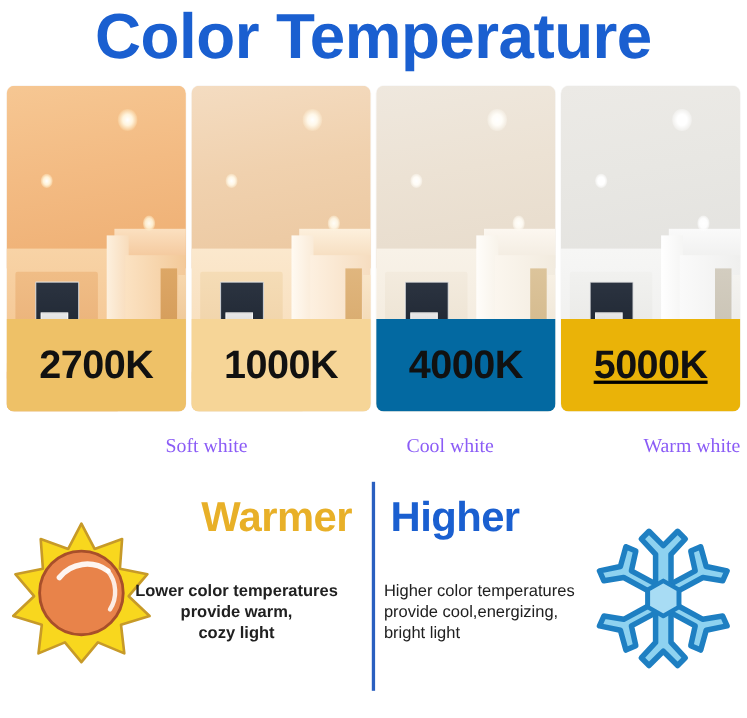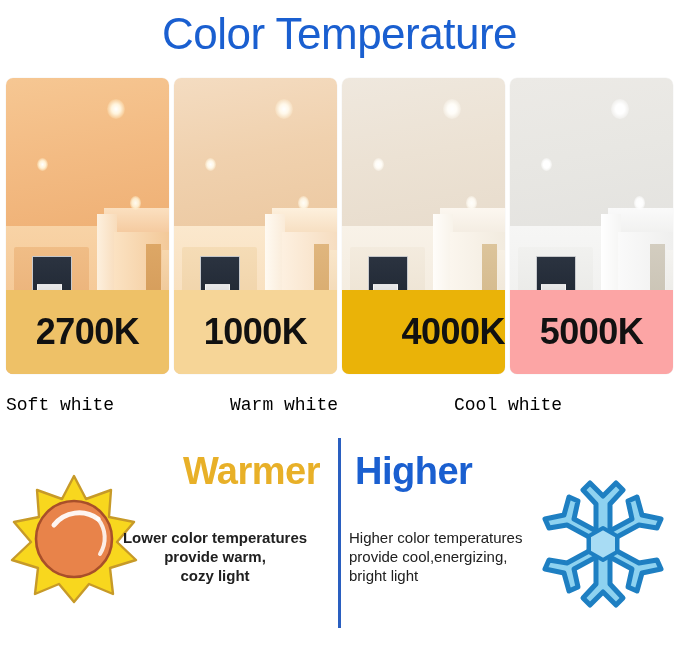--- a/index.html
+++ b/index.html
@@ -10,22 +10,22 @@
     font-family:"Liberation Sans","DejaVu Sans",sans-serif;
     overflow:hidden;
     position:relative;
   }
   .page{position:relative;width:679px;height:653px;}
 
   
   .title{
     position:absolute;left:0;top:2px;width:679px;
     text-align:center;
-    font-size:44px;
-    font-weight:400;
+    font-size:58px;
+    font-weight:700;
     letter-spacing:-0.5px;
     color:#1a5fd0;
     line-height:64px;
     font-family:"Liberation Sans","DejaVu Sans",sans-serif;
   }
 
   
   .panels{
     position:absolute;left:6px;top:78px;
     width:667px;height:296px;
@@ -106,26 +106,26 @@
     font-family:"Liberation Sans","DejaVu Sans",sans-serif;
   }
 
   
   .captions{
     position:absolute;left:6px;top:388px;width:667px;height:34px;
     display:flex;gap:5px;
   }
   .caption{
     flex:1 1 0;
-    text-align:left;
+    text-align:right;
     font-size:18px;
-    color:#000000;
+    color:#8b5cf6;
     font-weight:400;
     line-height:34px;
-    font-family:Liberation Mono, monospace;
+    font-family:Liberation Serif, serif;
   }
 
   
   .compare{
     position:absolute;left:0;top:432px;width:679px;height:221px;padding-left:33px;
   }
   .divider{
     position:absolute;left:338px;top:6px;width:2.5px;height:190px;
     background:#2a5fc0;
   }
@@ -222,21 +222,21 @@
         <div class="hallwall" style="background:linear-gradient(90deg,#fbf6ee 0%,#f2ebdf 100%);"></div>
         <div class="doorframe" style="background:linear-gradient(180deg,#dcc49b 0%,#cfb383 100%);"></div>
         <div class="doorframe2" style="background:linear-gradient(180deg,#f7f0e4 0%,#eae0cf 100%);"></div>
         <div class="unit">
           <div class="unit-screen"></div>
         </div>
         <div class="light l1" style="background:radial-gradient(ellipse at center,#ffffff 0%,#fffdf8 35%,rgba(255,252,245,0.25) 70%,rgba(255,252,245,0) 100%);"></div>
         <div class="light l2" style="background:radial-gradient(ellipse at center,#ffffff 0%,#fffcf6 40%,rgba(255,252,245,0.2) 75%,rgba(255,252,245,0) 100%);"></div>
         <div class="light l3" style="background:radial-gradient(ellipse at center,#fffefb 0%,#fdf9f1 45%,rgba(255,252,245,0.15) 80%,rgba(255,252,245,0) 100%);"></div>
       </div>
-      <div class="band" style="background:#eab308;justify-content:flex-end;">
+      <div class="band" style="background:#0369a1;">
         <span class="band-text">4000K</span>
       </div>
     </div>
 
     <div class="panel">
       <div class="scene">
         <div class="ceiling" style="background:linear-gradient(170deg,#eceae6 0%,#e8e7e3 45%,#e3e2df 100%);"></div>
         <div class="soffit" style="background:linear-gradient(180deg,#fafafa 0%,#f0f0ef 100%);"></div>
         <div class="backwall" style="background:linear-gradient(180deg,#f6f6f5 0%,#ebebe9 100%);"></div>
         <div class="alcove" style="background:linear-gradient(180deg,#f1f1ef 0%,#e5e5e2 100%);"></div>
@@ -246,31 +246,31 @@
         <div class="hallwall" style="background:linear-gradient(90deg,#fafafa 0%,#efefee 100%);"></div>
         <div class="doorframe" style="background:linear-gradient(180deg,#d3cdc0 0%,#c4bdad 100%);"></div>
         <div class="doorframe2" style="background:linear-gradient(180deg,#f4f3f0 0%,#e6e5e1 100%);"></div>
         <div class="unit">
           <div class="unit-screen"></div>
         </div>
         <div class="light l1" style="background:radial-gradient(ellipse at center,#ffffff 0%,#ffffff 35%,rgba(255,255,255,0.3) 70%,rgba(255,255,255,0) 100%);"></div>
         <div class="light l2" style="background:radial-gradient(ellipse at center,#ffffff 0%,#ffffff 40%,rgba(255,255,255,0.25) 75%,rgba(255,255,255,0) 100%);"></div>
         <div class="light l3" style="background:radial-gradient(ellipse at center,#ffffff 0%,#fdfdfd 45%,rgba(255,255,255,0.2) 80%,rgba(255,255,255,0) 100%);"></div>
       </div>
-      <div class="band" style="background:#fca5a5;">
+      <div class="band" style="background:#eab308;text-decoration:underline;">
         <span class="band-text">5000K</span>
       </div>
     </div>
 
   </div>
 
   <div class="captions">
     <div class="caption">Soft white</div>
+    <div class="caption">Cool white</div>
     <div class="caption">Warm white</div>
-    <div class="caption">Cool white</div>
   </div>
 
   <div class="compare">
 
     <div class="divider"></div>
 
     <div class="half half-left">
       <div class="icon-sun">
         <svg viewBox="0 0 128 132" width="128" height="132">
           <polygon points="64,4 76,27 101,18 99,45 124,50 107,70 126,88 100,96 103,122 79,112 64,130 49,112 25,122 28,96 2,88 21,70 4,50 29,45 27,18 52,27" fill="#f8d71e" stroke="#c79a28" stroke-width="2.4" stroke-linejoin="round"></polygon>

